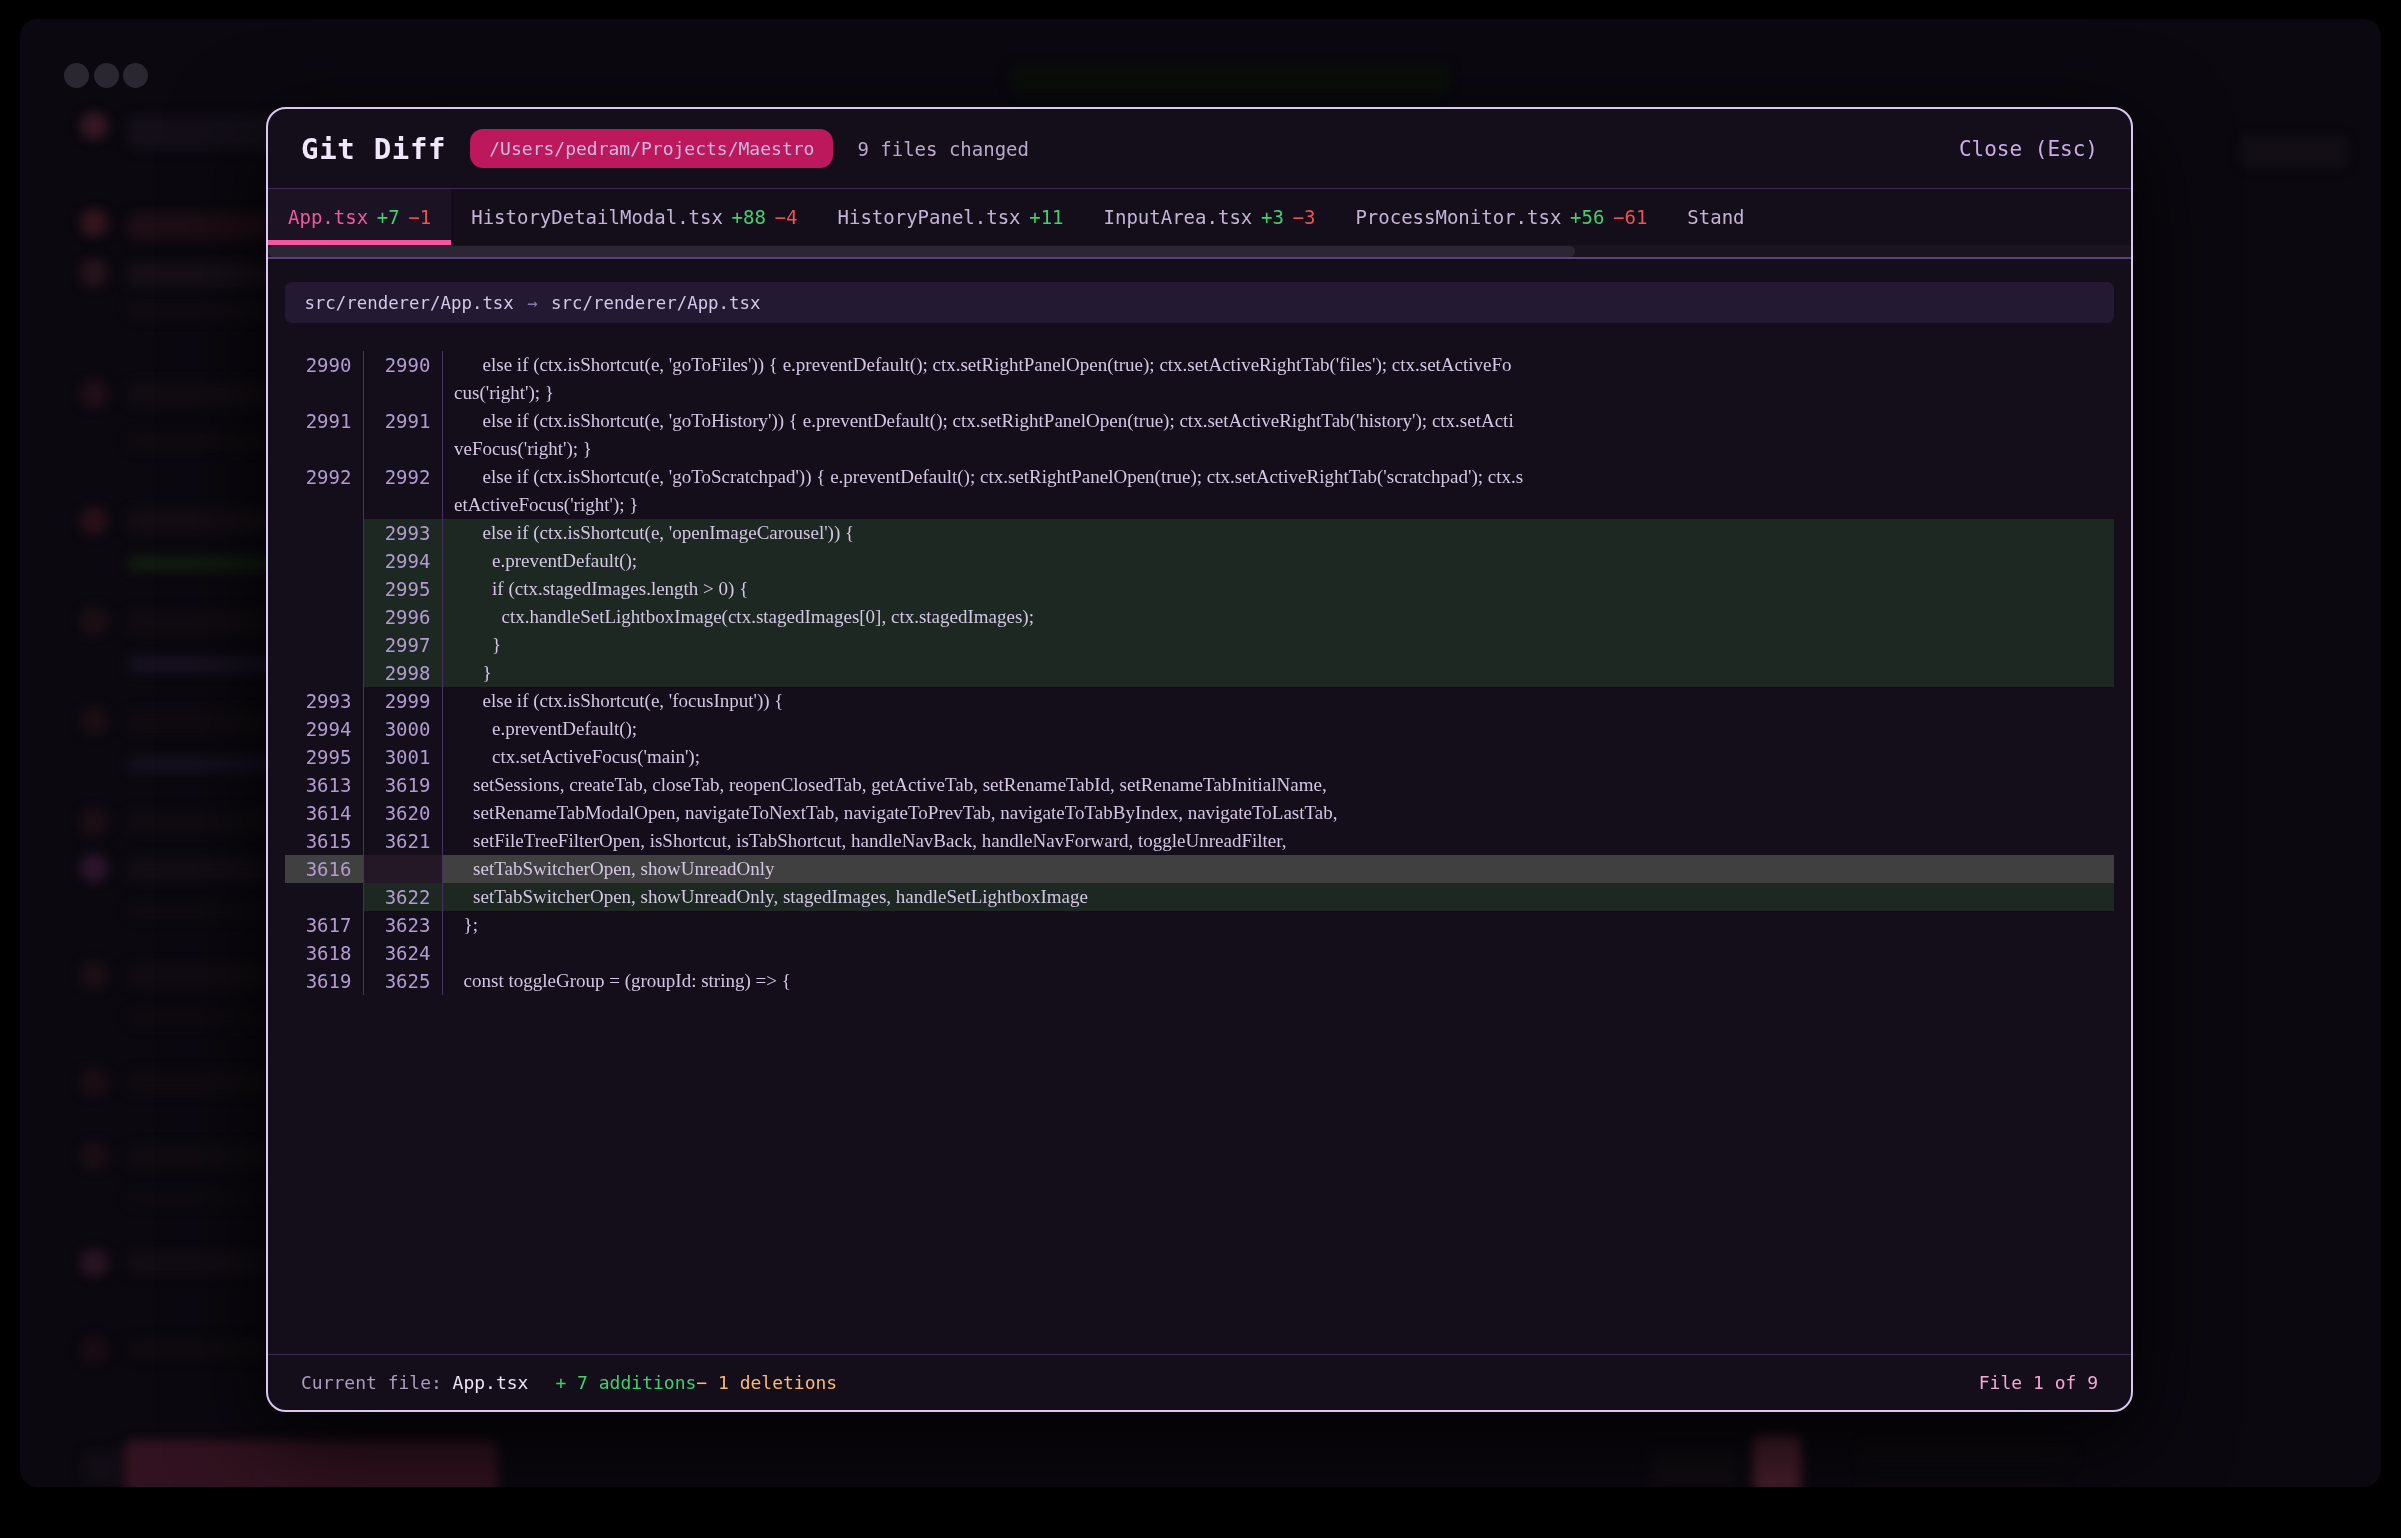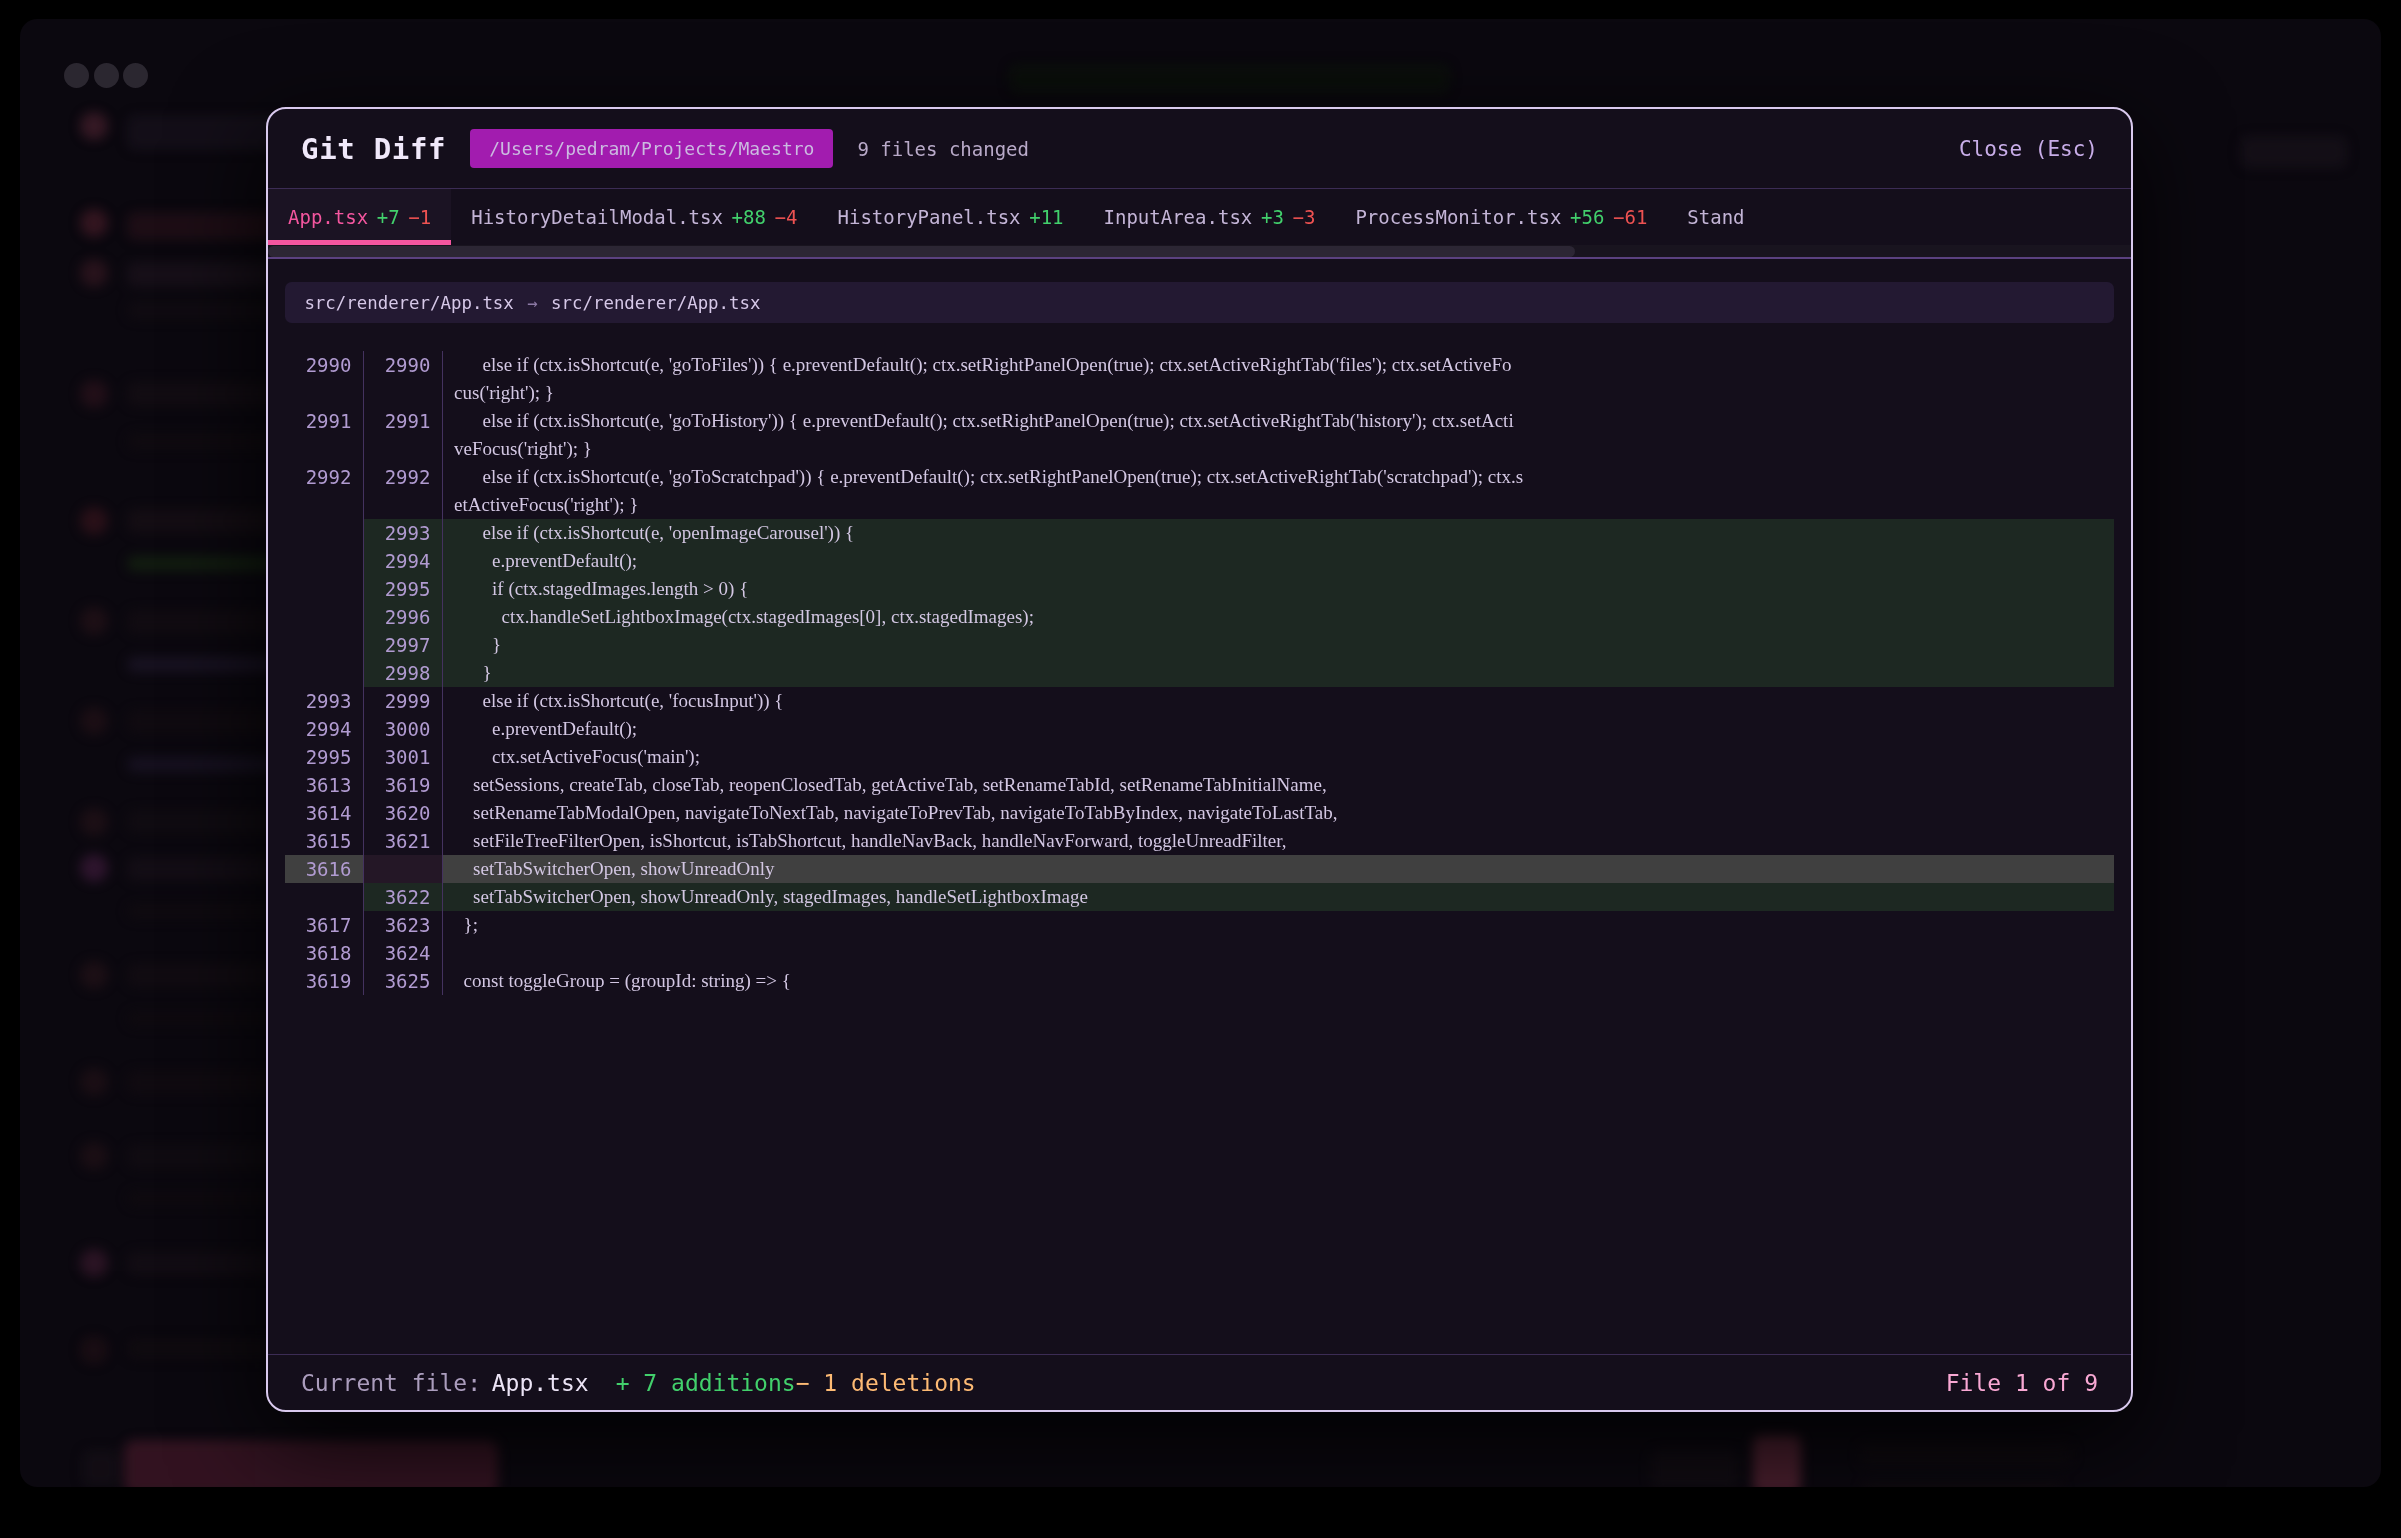--- a/index.html
+++ b/index.html
@@ -17,21 +17,21 @@
 
   
   .modal { position:absolute; left:266px; top:107px; width:1867px; height:1305px;
            background:#140e1b; border:2px solid #d9c9ee; border-radius:20px;
            box-shadow:0 27px 94px rgba(0,0,0,.9); display:flex; flex-direction:column;
            overflow:hidden; }
 
   .modal-header { height:80px; flex:none; display:flex; align-items:center;
                   padding:0 33px; gap:24px; border-bottom:1.3px solid #3c2c55; }
   .modal-title { font-size:29px; font-weight:bold; color:#f0e8fa; letter-spacing:0.7px; }
-  .path-badge { background:#a21caf; border-radius:4px; padding:9.4px 19px;
+  .path-badge { background:#be185d; border-radius:13px; padding:9.4px 19px;
                 font-size:18px; color:#cbbbe0; }
   .files-changed { font-size:19px; color:#b9aac9; }
   .close-btn { margin-left:auto; background:none; border:none; font-family:inherit;
                font-size:21px; color:#c8ade8; cursor:pointer; }
 
   .tabbar { height:56px; flex:none; display:flex; overflow:hidden; }
   .tab { display:flex; align-items:center; gap:8.7px; padding:0 20px; font-size:19px;
          color:#c3b4d6; position:relative; flex:none; white-space:nowrap; }
   .tab.active { background:#1b1323; color:#f4569f; }
   .tab.active::after { content:''; position:absolute; left:0; right:0; bottom:0;
@@ -52,21 +52,21 @@
   .diff-table { font-size:19px; line-height:28px; color:#d3c7e3; }
   .row { display:flex; min-height:28px; }
   .row .old, .row .new { width:79px; flex:none; text-align:right; padding-right:12px;
                          color:#b19bd1; border-right:1.3px solid #44325f; }
   .row .code { flex:1; padding-left:10.7px; white-space:pre; overflow:hidden;font-family:Liberation Serif, serif; }
   .row.added .new, .row.added .code { background:#1d2822; }
   .row.removed .old, .row.removed .code { background:#404040; }
   .row.removed .new { background:#241726; }
 
   .modal-footer { height:56px; flex:none; border-top:1.3px solid #3c2c55; display:flex;
-                  align-items:center; padding:0 33px; font-size:23px; color:#ab9dbd; }
+                  align-items:center; padding:0 33px; font-size:18px; color:#ab9dbd; }
   .modal-footer .file { color:#ece4f6; margin-left:10.7px; }
   .modal-footer .add { color:#42d06c; margin-left:27px; }
   .modal-footer .del { color:#fdba74; margin-left:0;text-align:center; }
   .modal-footer .pos { margin-left:auto; color:#f9a8d4; }
 </style>
 </head>
 <body>
 
 <div class="app-window">
   <span class="dot" style="left:44px"></span>

